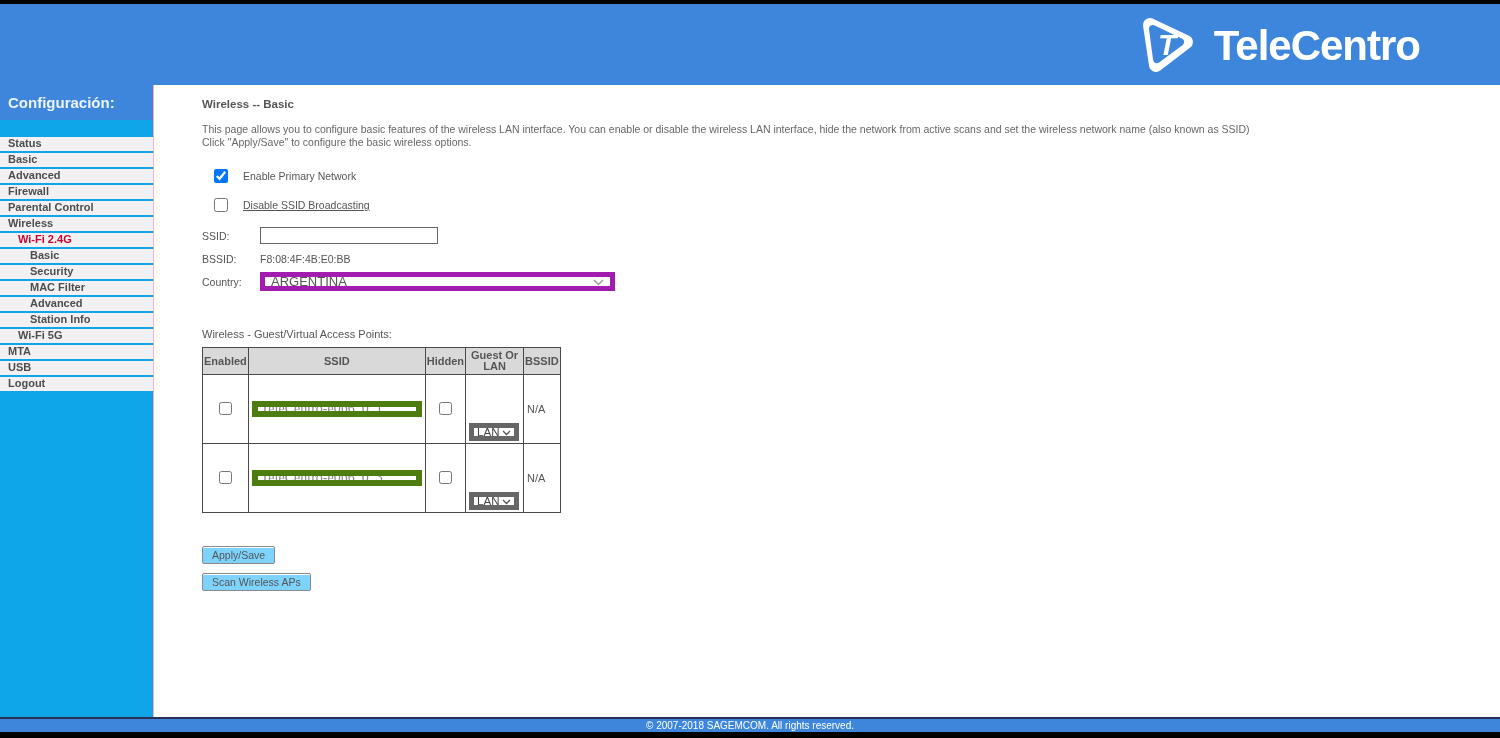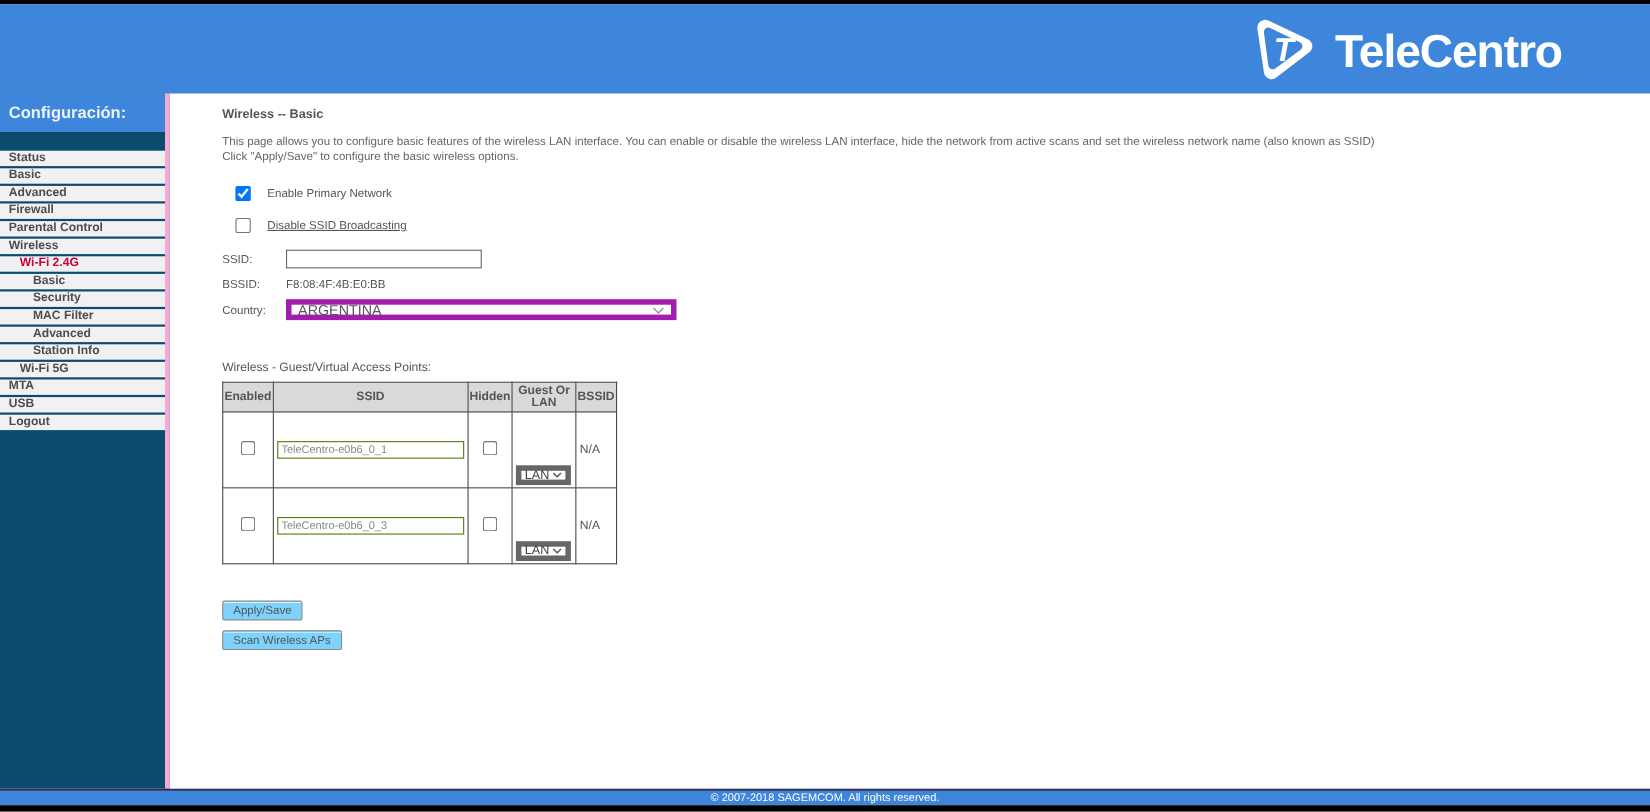--- a/index.html
+++ b/index.html
@@ -7,21 +7,21 @@
   html,body { margin:0; padding:0; }
   body {
     width:1500px; height:738px; position:relative; overflow:hidden;
     background:#fff; font-family:"Liberation Sans", sans-serif; color:#555;
   }
   .black-top { position:absolute; top:0; left:0; right:0; height:4px; background:#000; }
   .header { position:absolute; top:4px; left:0; right:0; height:81px; background:var(--blue); }
   .logo { position:absolute; right:80px; top:7px; display:flex; align-items:center; gap:16px; }
   .logo-text { font-size:42px; font-weight:bold; color:#fff; letter-spacing:-1px; }
 
-  .sidebar { position:absolute; top:85px; left:0; width:154px; bottom:21px; background:#0c4a6e; border-right:4px solid #f9a8d4; }
+  .sidebar { position:absolute; top:85px; left:0; width:154px; bottom:21px; background:#0ea5e9; border-right:1px solid #f9a8d4; }
   .sidebar-title { background:var(--blue); height:35px; color:#ecf4fd; font-size:15px; font-weight:bold; padding:9px 0 0 8px; }
   .menu { margin-top:17px; }
   .menu-item { height:14px; line-height:13px; background:#f1f1f1; margin-bottom:2px; font-size:11px; font-weight:bold; color:#4d4d4d; cursor:pointer; white-space:nowrap; }
   .menu-item.lvl0 { padding-left:8px; }
   .menu-item.lvl1 { padding-left:18px; }
   .menu-item.lvl2 { padding-left:30px; }
   .menu-item.active { color:var(--red); }
 
   .content { position:absolute; left:202px; top:85px; right:10px; }
   .page-title { margin-top:13px; font-size:11.5px; font-weight:bold; color:#555; }
@@ -44,21 +44,21 @@
   .fake-select { display:flex; align-items:center; justify-content:space-between; border:5px solid #a21caf; background:#fff; cursor:pointer; }
   .country-select { width:355px; height:19px; padding:0 6px; font-size:13px; color:#555; }
   .chev { flex:none; }
 
   .section-title { margin-top:37px; font-size:11px; font-weight:normal; color:#555; }
   table.vap { border-collapse:collapse; margin-top:7px; }
   table.vap th, table.vap td { border:1px solid #4a4a4a; font-size:11px; color:#555; }
   table.vap th { background:#d9d9d9; font-weight:bold; padding:2px 1px; line-height:11px; height:26px; text-align:center; }
   table.vap td { height:25px; padding:2px 3px; }
   td.c { text-align:center; }
-  .cell-input { width:170px; height:16px; border:1px solid #4d7c0f; font-size:10px; color:#888; padding:0 3px; font-family:Liberation Sans, sans-serif; }
+  .cell-input { width:170px; height:16px; border:6px solid #4d7c0f; font-size:14px; color:#888; padding:0 3px; font-family:Liberation Serif, serif; }
   .lan-select { width:50px; height:18px; padding:0 3px; font-size:11.5px; color:#444; border-color:#666;margin-top:46px; }
   .na { color:#888; font-size:10.5px; }
   table.vap td input[type=checkbox] { width:13px; height:13px; margin:0; }
 
   .btn { display:block; background:#7dd3fc; border:1px solid #8a8a8a; border-radius:2px; font-size:10.5px; color:#555; padding:2px 9px; font-family:"Liberation Sans",sans-serif; cursor:pointer; box-shadow:inset 0 1px 0 #fff; }
   .btn-apply { margin-top:33px; }
   .btn-scan { margin-top:9px; }
 
   .footer-line { position:absolute; bottom:19px; left:0; right:0; height:2px; background:var(--navy); }
   .footer-bar { position:absolute; bottom:6px; left:0; right:0; height:13px; background:var(--blue); text-align:center; color:#fff; font-size:10px; line-height:13px; }

